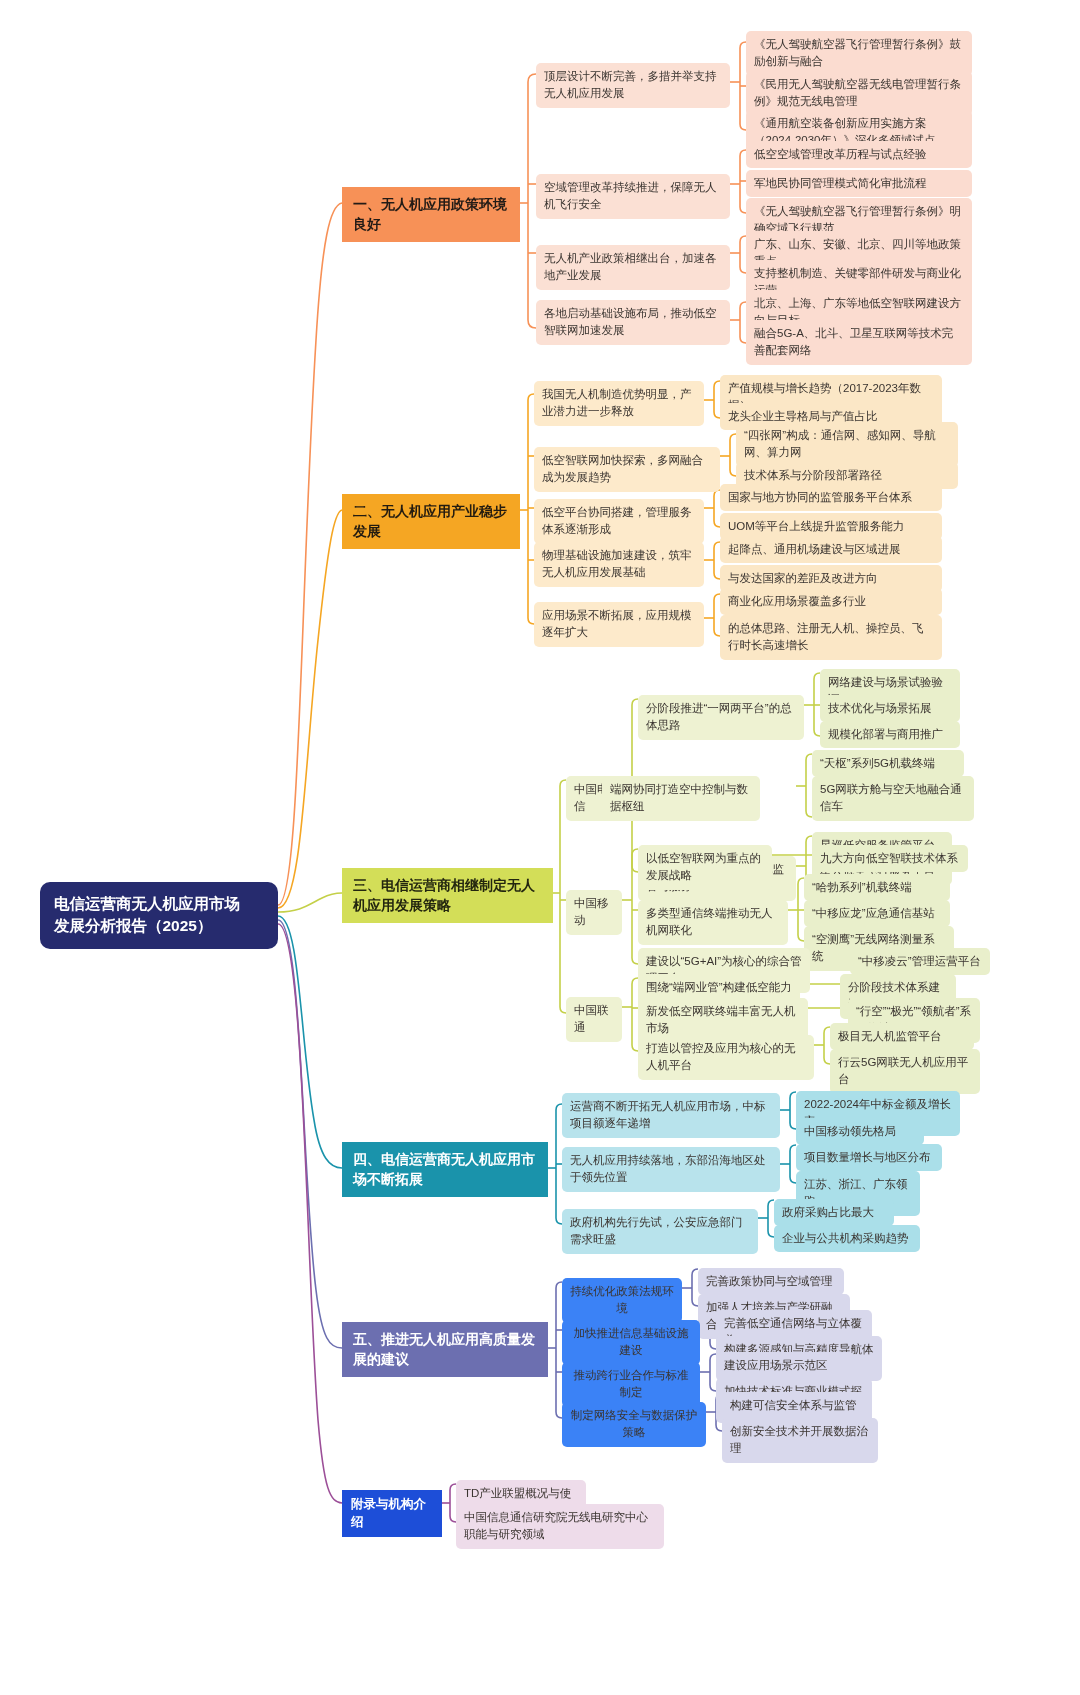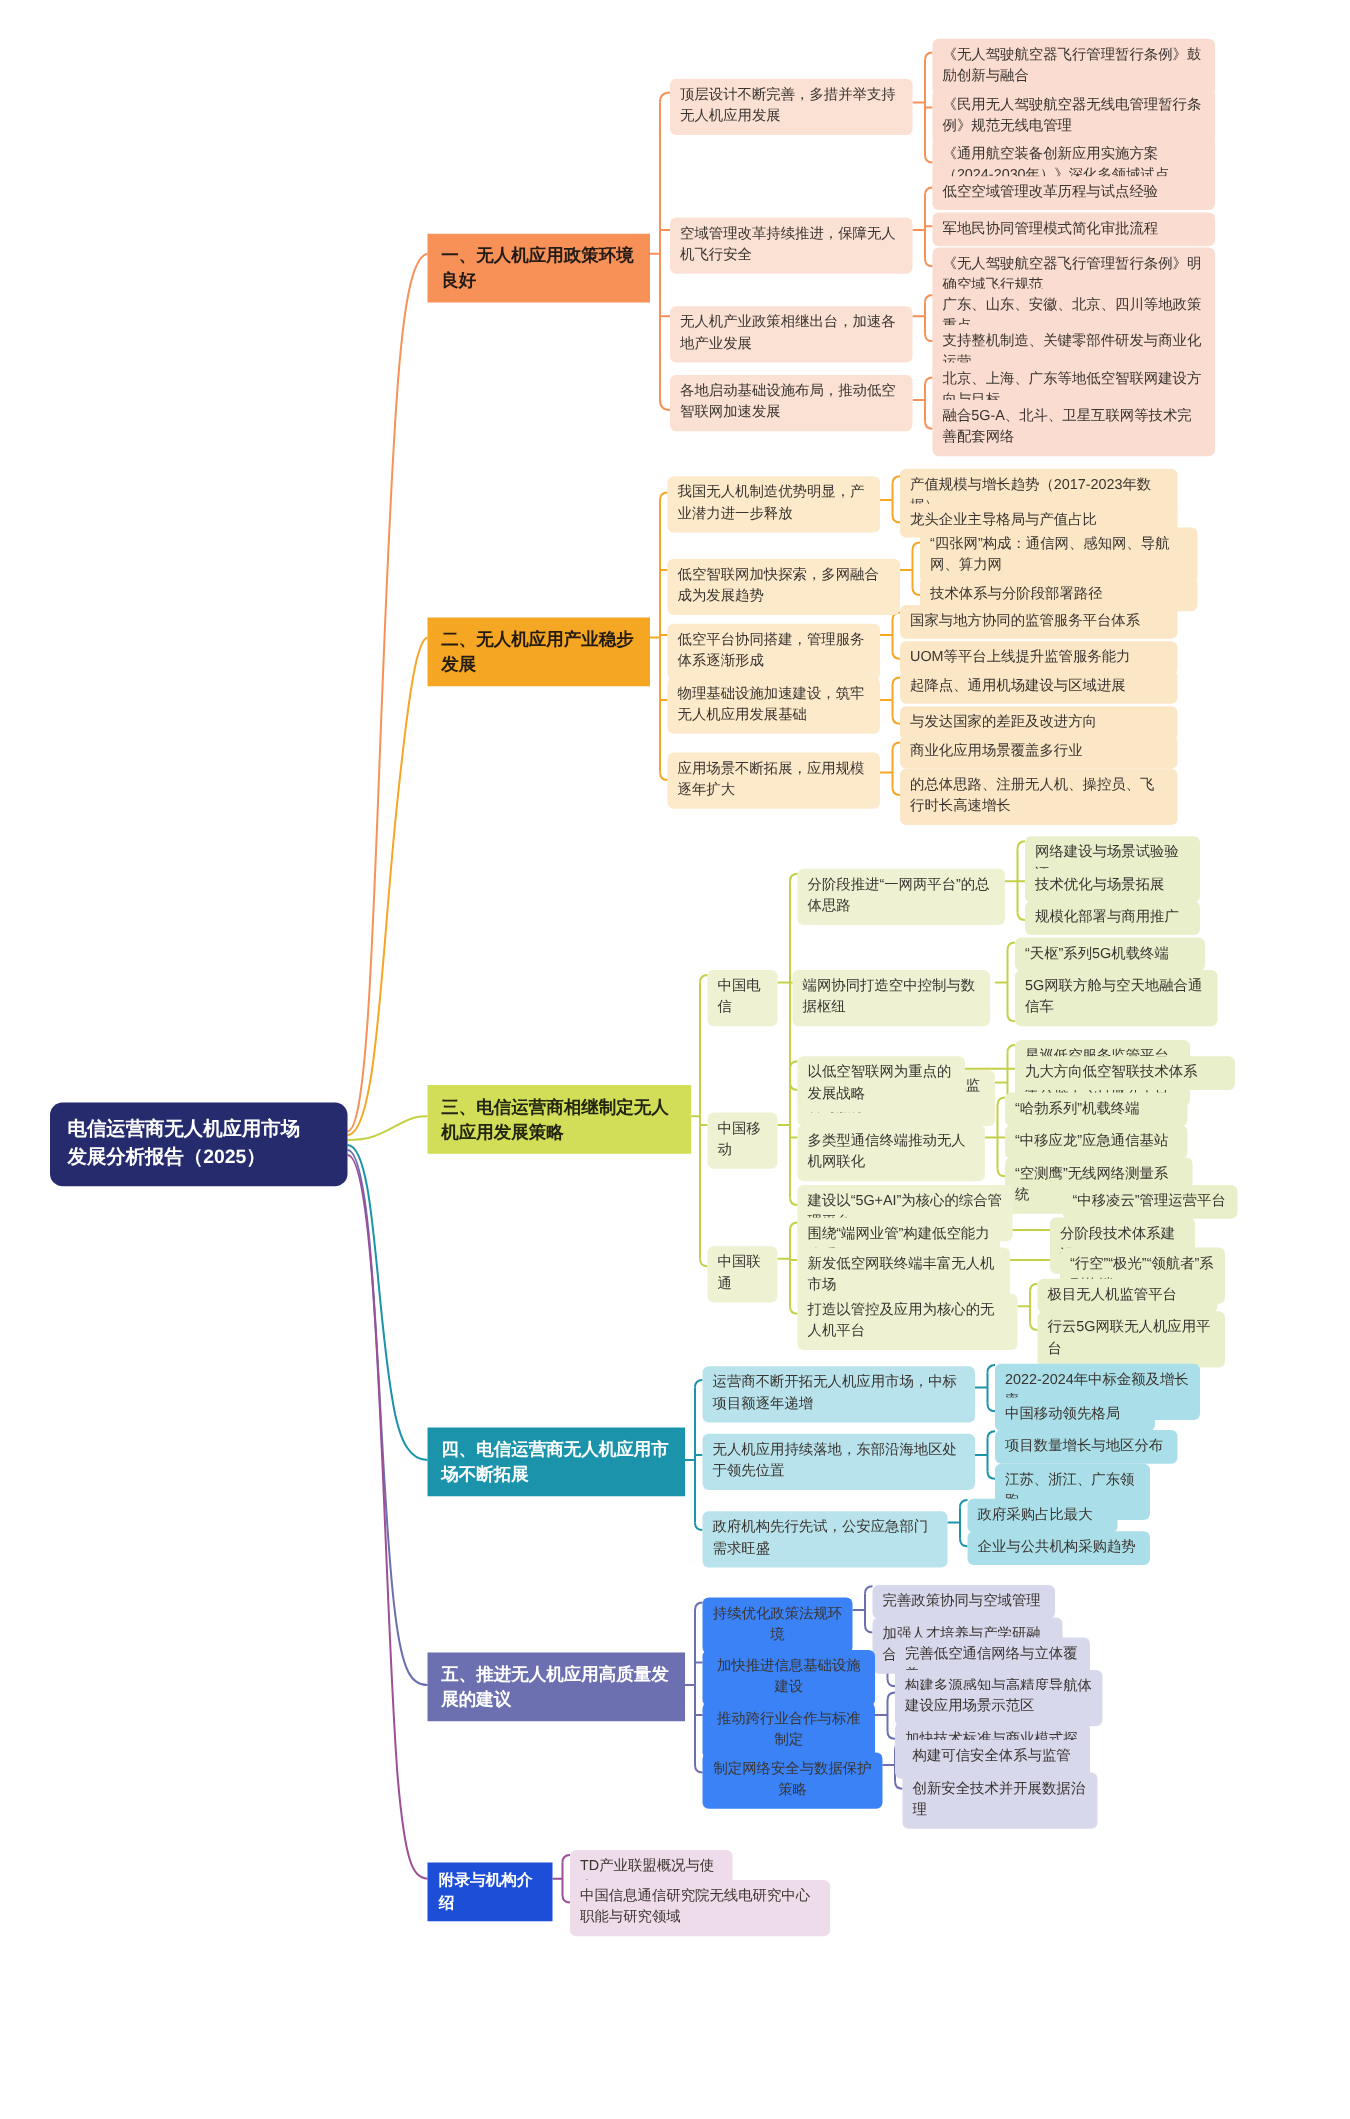--- a/index.html
+++ b/index.html
@@ -325,40 +325,40 @@
 
     <div class="node lvl2" style="left:638px;top:695px;width:166px;">
       <span>分阶段推进“一网两平台”的总体思路</span></div>
     <div class="node lvl3" style="left:820px;top:669px;width:140px;">
       <span>网络建设与场景试验验证</span></div>
     <div class="node lvl3" style="left:820px;top:695px;width:140px;">
       <span>技术优化与场景拓展</span></div>
     <div class="node lvl3" style="left:820px;top:721px;width:140px;">
       <span>规模化部署与商用推广</span></div>
 
-    <div class="node lvl2" style="left:634px;top:776px;width:158px;">
+    <div class="node lvl2" style="left:602px;top:776px;width:158px;">
       <span>端网协同打造空中控制与数据枢纽</span></div>
     <div class="node lvl3" style="left:812px;top:750px;width:152px;">
       <span>“天枢”系列5G机载终端</span></div>
     <div class="node lvl3" style="left:812px;top:776px;width:162px;">
       <span>5G网联方舱与空天地融合通信车</span></div>
 
     <div class="node lvl2" style="left:638px;top:856px;width:158px;">
       <span>平台功能聚焦低空无人机监管与服务</span></div>
     <div class="node lvl3" style="left:812px;top:832px;width:140px;">
       <span>星巡低空服务监管平台</span></div>
     <div class="node lvl3" style="left:812px;top:858px;width:140px;">
       <span>星云低空飞行服务平台</span></div>
 
     <div class="node lvl2" style="left:566px;top:890px;width:56px;">
       <span>中国移动</span></div>
 
     <div class="node lvl2" style="left:638px;top:845px;width:134px;">
       <span>以低空智联网为重点的发展战略</span></div>
-    <div class="node lvl3" style="left:812px;top:845px;width:176px;">
+    <div class="node lvl3" style="left:812px;top:845px;width:156px;">
       <span>九大方向低空智联技术体系</span></div>
 
     <div class="node lvl2" style="left:638px;top:900px;width:150px;">
       <span>多类型通信终端推动无人机网联化</span></div>
     <div class="node lvl3" style="left:804px;top:874px;width:146px;">
       <span>“哈勃系列”机载终端</span></div>
     <div class="node lvl3" style="left:804px;top:900px;width:146px;">
       <span>“中移应龙”应急通信基站</span></div>
     <div class="node lvl3" style="left:804px;top:926px;width:150px;">
       <span>“空测鹰”无线网络测量系统</span></div>

